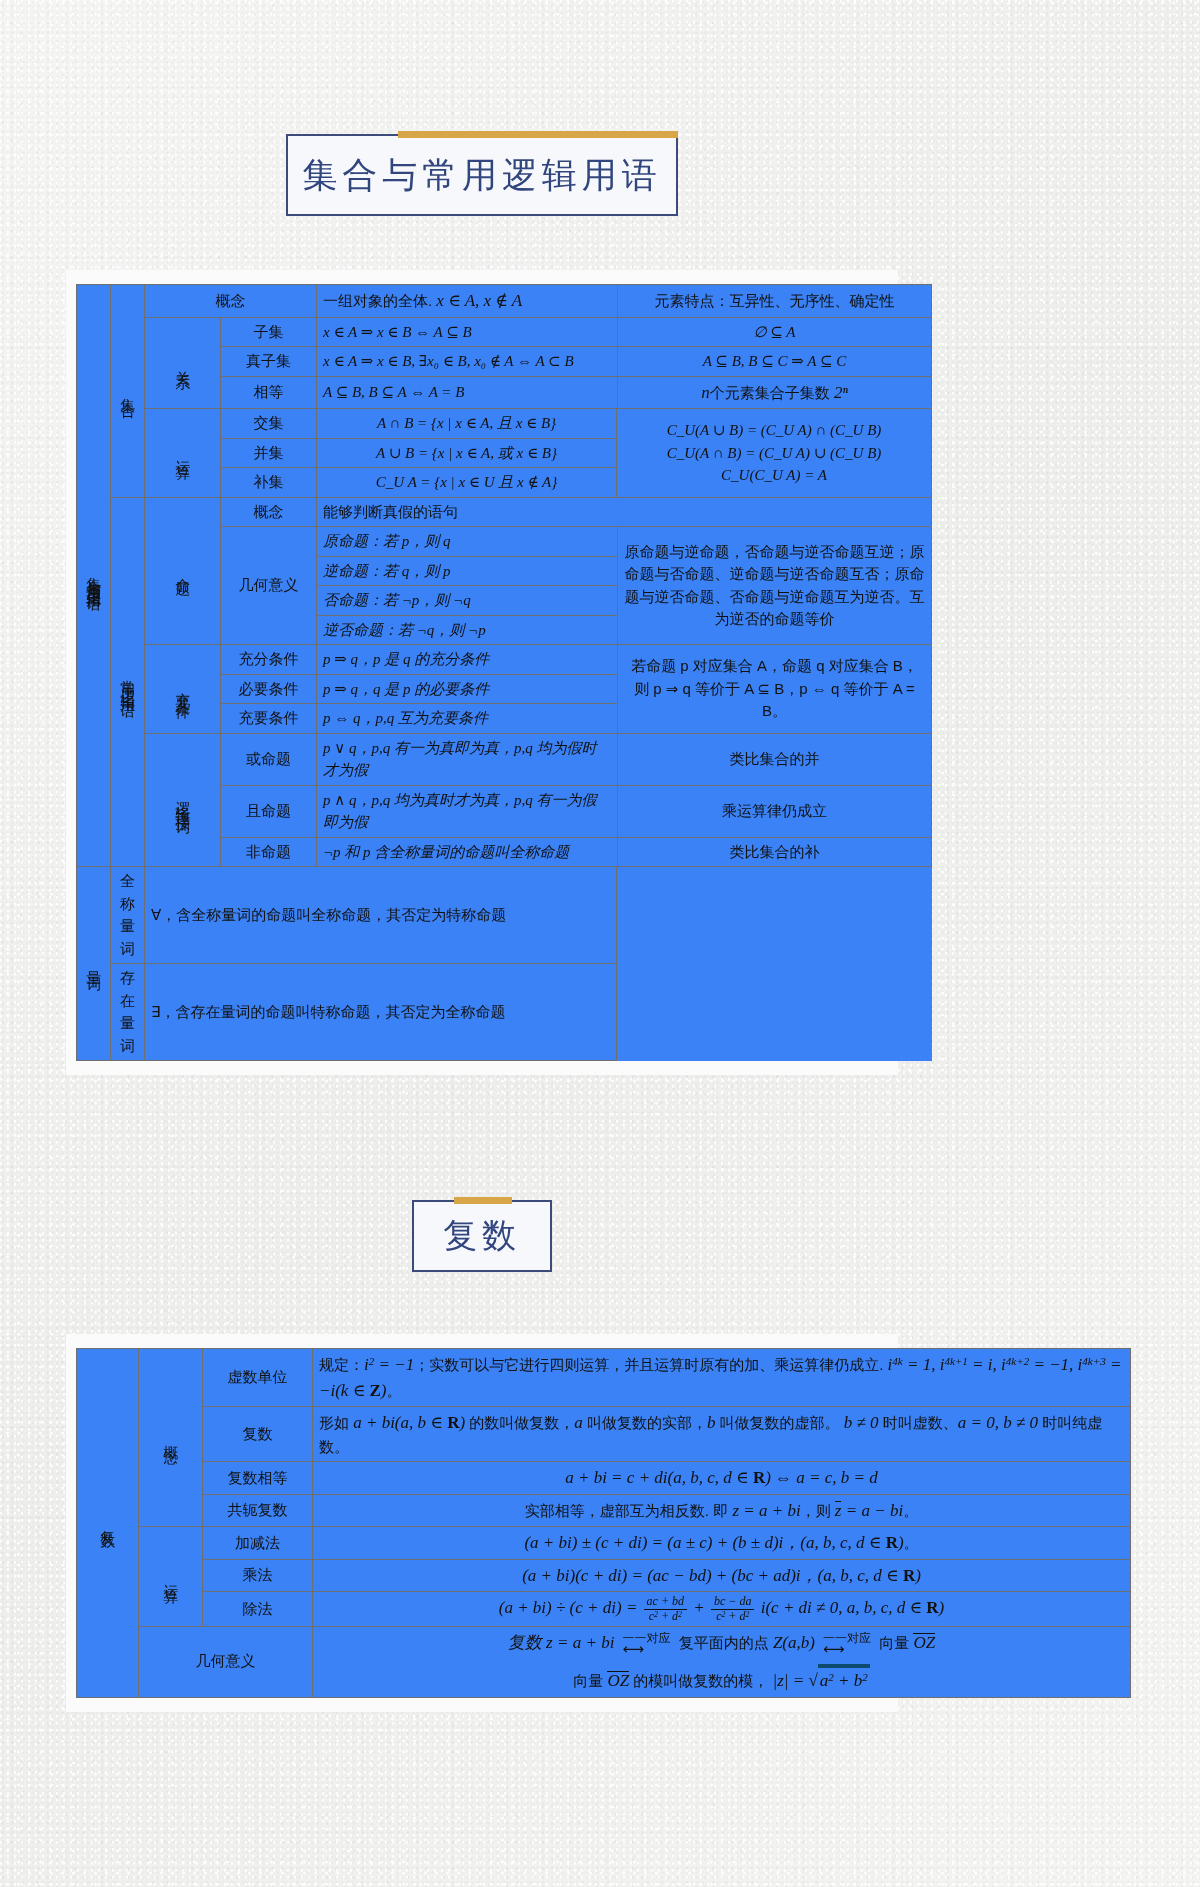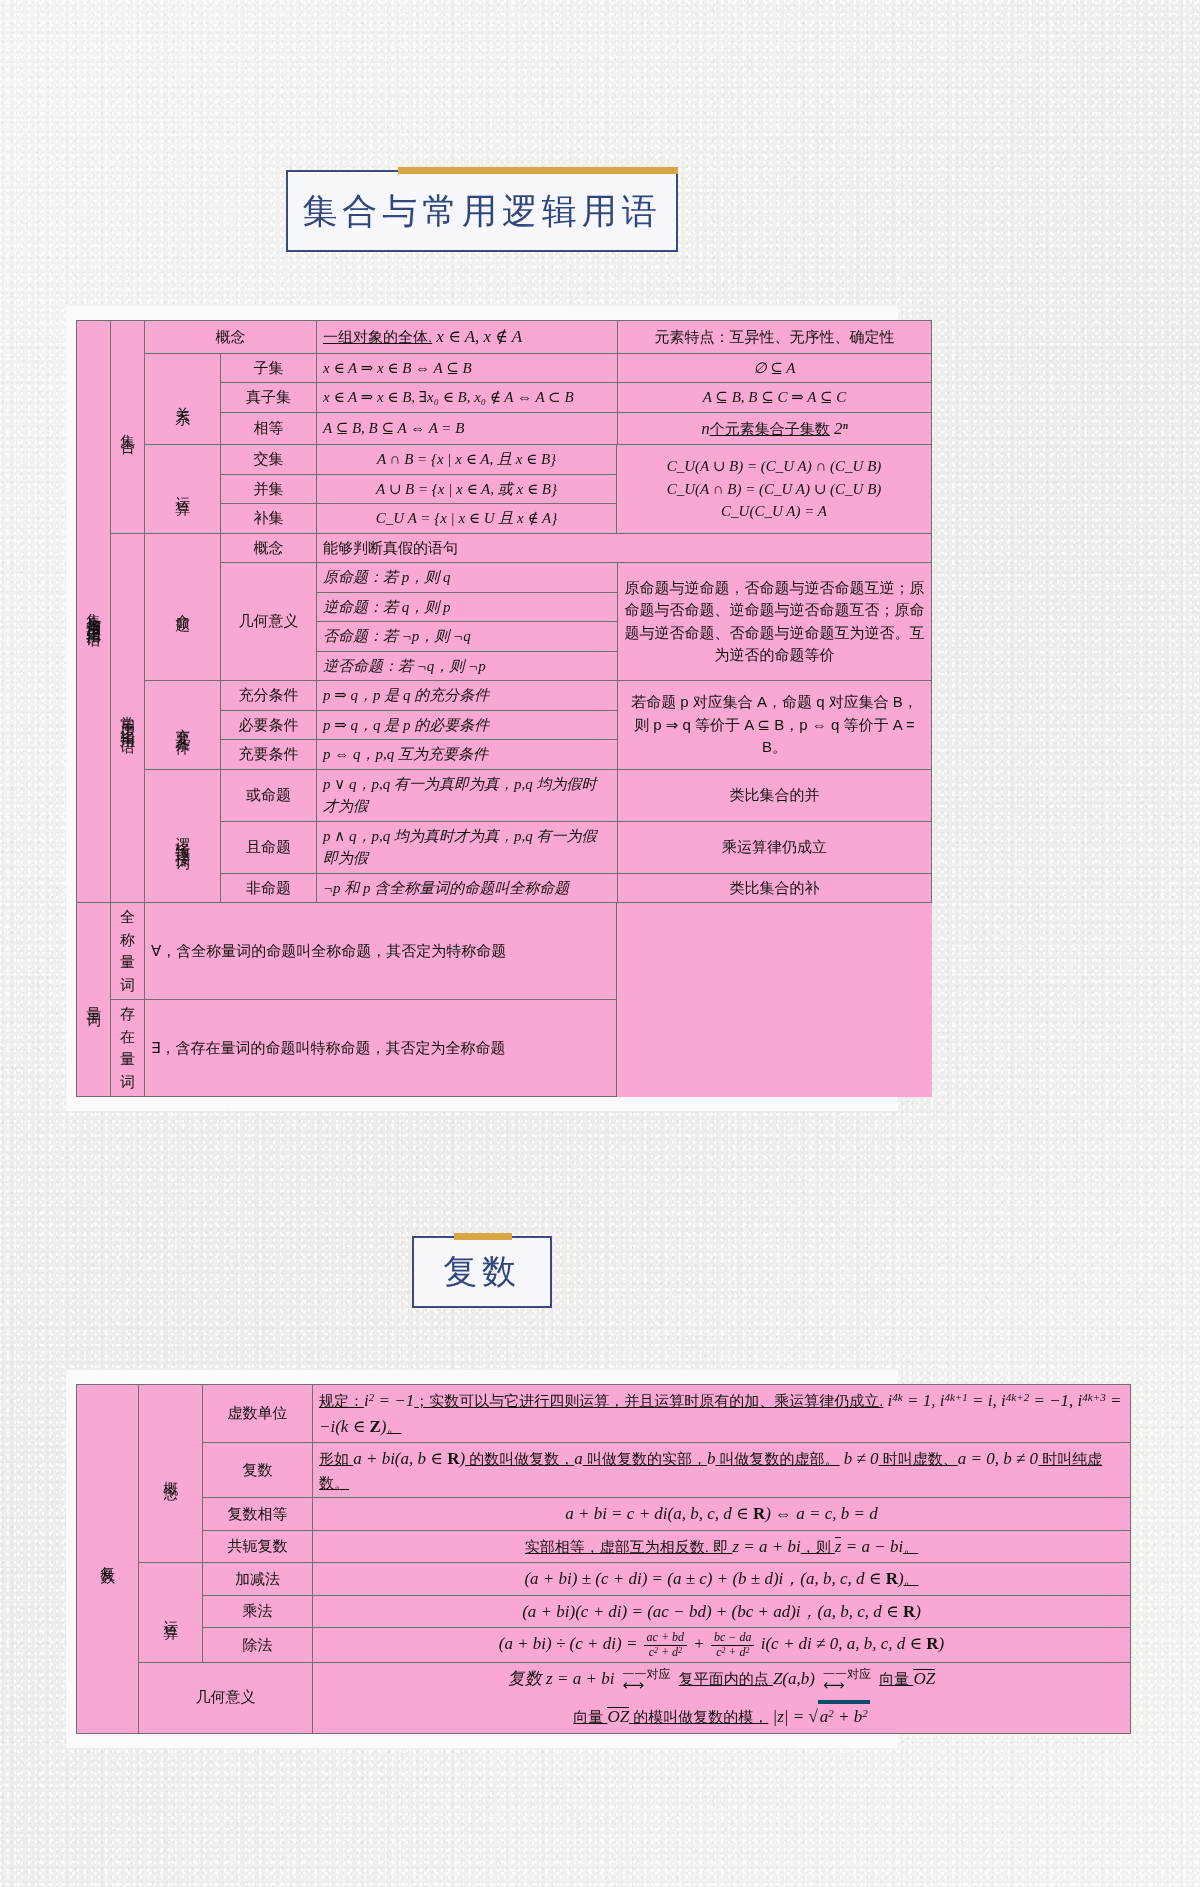--- a/index.html
+++ b/index.html
@@ -18,21 +18,21 @@
     background-image:
       radial-gradient(circle at 12% 18%, rgba(255,255,255,.9) 0 1.2px, transparent 1.6px),
       radial-gradient(circle at 34% 62%, rgba(0,0,0,.030) 0 1.1px, transparent 1.5px),
       radial-gradient(circle at 68% 28%, rgba(255,255,255,.85) 0 1.3px, transparent 1.7px),
       radial-gradient(circle at 82% 78%, rgba(0,0,0,.025) 0 1px, transparent 1.4px),
       radial-gradient(circle at 50% 50%, rgba(0,0,0,.018) 0 1px, transparent 1.5px),
       linear-gradient(135deg,#f5f5f4 0%,#eeeeed 50%,#f4f4f3 100%);
     background-size:7px 7px,9px 9px,11px 11px,13px 13px,5px 5px,100% 100%;
     z-index:0;
   }
-  .page{position:relative;z-index:1;width:964px;margin-top:36px;}
+  .page{position:relative;z-index:1;width:964px;}
 
   
   .title-wrap{display:flex;justify-content:center;}
   .plaque{
     position:relative;
     border:2.5px solid #3c4a7c;
     background:#f7f8fb;
     box-sizing:border-box;
     display:flex;align-items:center;justify-content:center;
   }
@@ -62,21 +62,21 @@
     padding:14px 10px;
     box-sizing:border-box;
   }
   #tbl-wrap-1{margin-top:54px;}
   #tbl-wrap-2{margin-top:62px;}
 
   table.grid{
     border-collapse:collapse;
     width:100%;
     table-layout:fixed;
-    background:#f9a8d4;
+    background:#3b82f6;
   }
   table.grid td{
     border:1px solid #6f6f6f;
     padding:3px 6px;
     vertical-align:middle;
     font-size:15px;
     line-height:1.5;
     color:#111;
   }
   .vt{ 
@@ -86,21 +86,21 @@
     text-align:center;
     white-space:nowrap;
     font-size:16px;
     padding:4px 2px;
   }
   .vt-tight{letter-spacing:.16em;}
   .c{text-align:center;}
   .l{text-align:left;}
   .m{font-family:"Liberation Serif","DejaVu Serif",serif;font-style:italic;font-size:17px;}
   .mr{font-family:"Liberation Serif","DejaVu Serif",serif;font-style:normal;}
-  .cn{font-family:"Liberation Sans","DejaVu Sans",sans-serif;font-style:normal;text-decoration:underline;}
+  .cn{font-family:"Liberation Sans","DejaVu Sans",sans-serif;font-style:normal;}
   sup{font-size:.65em;vertical-align:.45em;}
   .pad-l{padding-left:10px;text-align:center;}
   .small{font-size:14px;}
   .frac{display:inline-block;vertical-align:middle;text-align:center;font-size:12px;line-height:1.12;margin:0 2px;}
   .frac .num{display:block;border-bottom:1px solid #111;padding:0 3px;}
   .frac .den{display:block;padding:0 3px;}
   .arrowlab{display:inline-block;text-align:left;line-height:1;vertical-align:middle;margin:0 4px;font-size:12px;}
   .arrowlab .lab{display:block;font-size:12px;margin-bottom:-3px;}
   .arrowlab .arw{display:block;font-size:15px;letter-spacing:-2px;}
   .ovl{border-top:1px solid #111;padding-top:0px;display:inline-block;line-height:1.05;}

